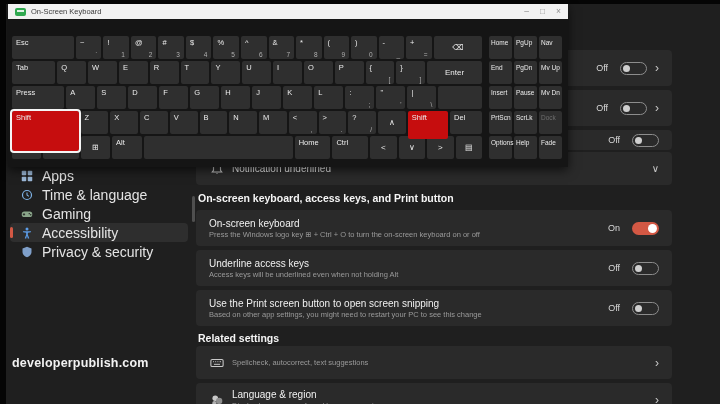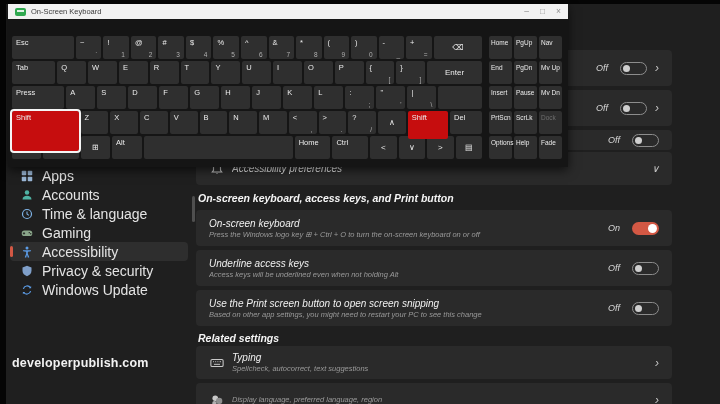--- a/index.html
+++ b/index.html
@@ -13,21 +13,21 @@
   .side-list{position:absolute;left:4px;right:8px;top:162px;}
   .side-item{position:relative;display:flex;align-items:center;gap:9px;height:19px;padding-left:10px;border-radius:4px;cursor:default;}
   .side-item.sel{background:#2e2e2e;}
   .side-item.sel::before{content:"";position:absolute;left:0;top:4px;width:3px;height:11px;border-radius:2px;background:var(--accent);}
   .side-icon{width:13px;height:13px;display:flex;align-items:center;justify-content:center;}
   .side-icon svg{width:12px;height:12px;}
   .side-label{font-size:14px;color:#e4e4e4;white-space:nowrap;}
   .sb-thumb{position:absolute;left:186px;top:192px;width:3px;height:26px;border-radius:2px;background:#4f4f4f;}
   .watermark{position:absolute;left:6px;top:352px;font-size:12.5px;font-weight:bold;color:#f2f2f2;letter-spacing:.2px;}
 
-  .content{position:absolute;left:190px;top:0;width:476px;bottom:0;font-style:italic;}
+  .content{position:absolute;left:190px;top:0;width:476px;bottom:0;}
   .sec-title{position:absolute;left:2px;font-size:10.5px;font-weight:bold;color:#f5f5f5;}
   #sec1{top:188px;} #sec2{top:328px;}
 
   .card{position:absolute;left:0;right:0;background:#2a2a2a;border-radius:4px;display:flex;align-items:center;padding:0 13px;gap:8px;}
   .card .meta{flex:1;min-width:0;}
   .card-title{font-size:10px;color:#f0f0f0;line-height:12px;white-space:nowrap;overflow:hidden;}
   .card-sub{font-size:7.5px;color:#9a9a9a;line-height:9px;white-space:nowrap;overflow:hidden;}
   .state{font-size:9px;color:#d8d8d8;margin-right:4px;}
   .chev{font-size:12px;color:#c8c8c8;line-height:1;}
   .chev-down{position:absolute;right:13px;top:50%;margin-top:-6px;font-size:10px;color:#c8c8c8;}
@@ -91,31 +91,20 @@
                   <rect x="1" y="9" width="6" height="6" rx="1"></rect>
                   <rect x="9" y="9" width="6" height="6" rx="1"></rect>
                 </g>
               </svg>
             </span>
             <span class="side-label">Apps</span>
           </div>
           <div class="side-item">
             <span class="side-icon">
               <svg viewBox="0 0 16 16">
-                <g fill="#4fb3a4">
-                  <circle cx="8" cy="4.5" r="3"></circle>
-                  <path d="M2 14c0-3.3 2.7-5 6-5s6 1.7 6 5z"></path>
-                </g>
-              </svg>
-            </span>
-            <span class="side-label">Accounts</span>
-          </div>
-          <div class="side-item">
-            <span class="side-icon">
-              <svg viewBox="0 0 16 16">
                 <circle cx="8" cy="8" r="6" fill="none" stroke="#7fb3e6" stroke-width="1.6"></circle>
                 <path d="M8 4.5V8l2.5 1.8" fill="none" stroke="#7fb3e6" stroke-width="1.4"></path>
               </svg>
             </span>
             <span class="side-label">Time &amp; language</span>
           </div>
           <div class="side-item">
             <span class="side-icon">
               <svg viewBox="0 0 16 16">
                 <rect x="1" y="4.5" width="14" height="7.5" rx="3.5" fill="#8aa68a"></rect>
@@ -137,33 +126,20 @@
             </span>
             <span class="side-label">Accessibility</span>
           </div>
           <div class="side-item">
             <span class="side-icon">
               <svg viewBox="0 0 16 16">
                 <path d="M8 1l6 2.2v4.6c0 3.8-2.7 6.1-6 7.2-3.3-1.1-6-3.4-6-7.2V3.2z" fill="#7f9fc9"></path>
               </svg>
             </span>
             <span class="side-label">Privacy &amp; security</span>
-          </div>
-          <div class="side-item">
-            <span class="side-icon">
-              <svg viewBox="0 0 16 16">
-                <g fill="none" stroke="#5c9ce6" stroke-width="1.6">
-                  <path d="M3.2 6.5A5.2 5.2 0 0 1 12.6 5"></path>
-                  <path d="M12.8 9.5A5.2 5.2 0 0 1 3.4 11"></path>
-                </g>
-                <path d="M13.5 2.5v3h-3z" fill="#5c9ce6"></path>
-                <path d="M2.5 13.5v-3h3z" fill="#5c9ce6"></path>
-              </svg>
-            </span>
-            <span class="side-label">Windows Update</span>
           </div>
         </nav>
       <div class="sb-thumb"></div>
       <div class="watermark">developerpublish.com</div>
     </aside>
 
     <main class="content">
       <div id="hidden-cards">
           <div class="card" style="top: 46px; height: 36px;">
             <div class="meta"></div>
@@ -191,21 +167,21 @@
         </div>
 
       <div class="card notif">
         <span class="card-icon">
             <svg viewBox="0 0 16 16">
               <path d="M8 2.2a4 4 0 0 0-4 4v3.2L2.6 11.4h10.8L12 9.4V6.2a4 4 0 0 0-4-4z" fill="none" stroke="#c9c9c9" stroke-width="1.3"></path>
               <path d="M6.8 13a1.3 1.3 0 0 0 2.4 0z" fill="#c9c9c9"></path>
             </svg>
           </span>
         <div class="meta">
-          <div class="card-title">Accessibility preferences</div>
+          <div class="card-title">Notification underlined</div>
         </div>
         <span class="chev-down">∨</span>
       </div>
 
       <div class="sec-title" id="sec1">On-screen keyboard, access keys, and Print button</div>
       <div id="cards">
           <div class="card">
             <div class="meta">
               <div class="card-title">On-screen keyboard</div>
               <div class="card-sub">Press the Windows logo key ⊞ + Ctrl + O to turn the on-screen keyboard on or off</div>
@@ -240,36 +216,36 @@
       <div class="sec-title" id="sec2">Related settings</div>
       <div id="related">
           <div class="card">
             <span class="card-icon">
               <svg viewBox="0 0 16 16">
                 <rect x="1" y="4" width="14" height="8" rx="1.5" fill="none" stroke="#c9c9c9" stroke-width="1.2"></rect>
                 <path d="M3.5 6.5h1M6 6.5h1M8.5 6.5h1M11 6.5h1.5M4.5 9.5h7" stroke="#c9c9c9" stroke-width="1.1"></path>
               </svg>
             </span>
             <div class="meta">
-              <div class="card-title">Typing</div>
               <div class="card-sub">Spellcheck, autocorrect, text suggestions</div>
             </div>
             <span class="chev">›</span>
           </div>
           <div class="card">
             <span class="card-icon">
               <svg viewBox="0 0 16 16">
                 <g fill="#c9c9c9">
                   <circle cx="6" cy="6" r="3.2"></circle>
                   <circle cx="10.5" cy="9" r="3.6" fill="#8f8f8f"></circle>
                   <circle cx="5" cy="11.5" r="2.4" fill="#b0b0b0"></circle>
                 </g>
               </svg>
             </span>
             <div class="meta">
+              <div class="card-title">Language &amp; region</div>
               <div class="card-sub">Display language, preferred language, region</div>
             </div>
             <span class="chev">›</span>
           </div>
         </div>
     </main>
   </div>
 
   <div class="osk">
     <div class="osk-titlebar">

